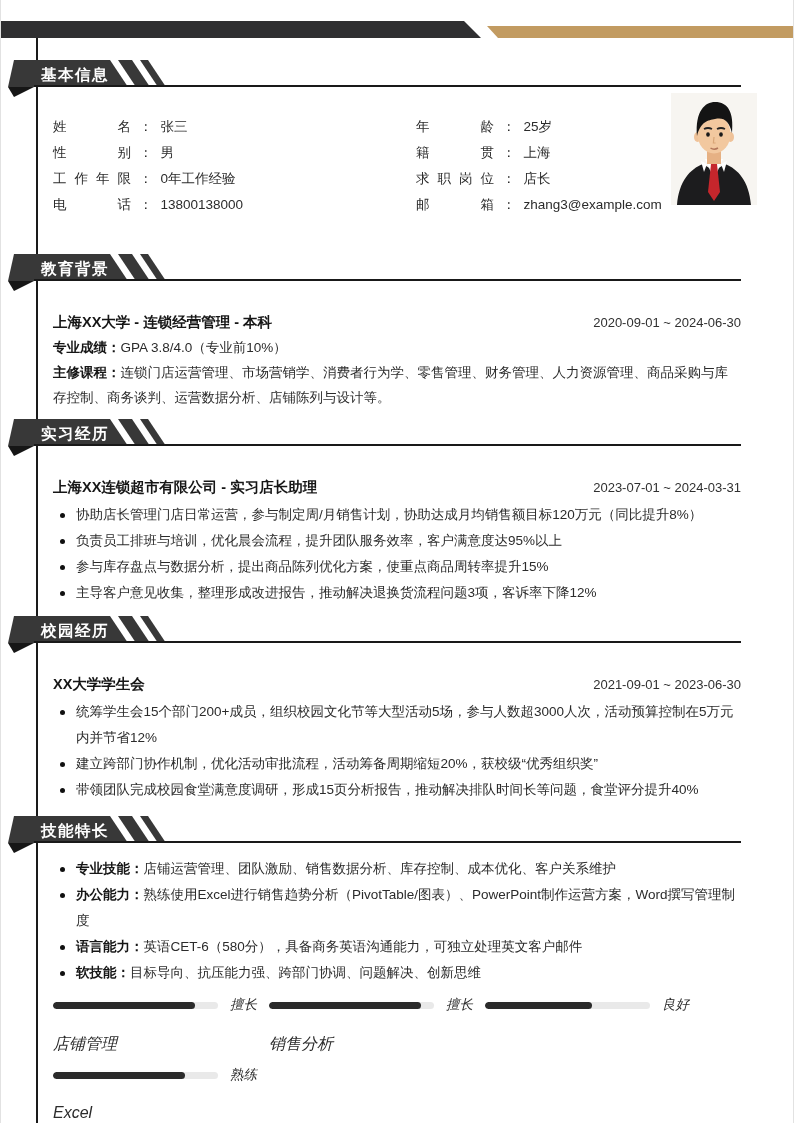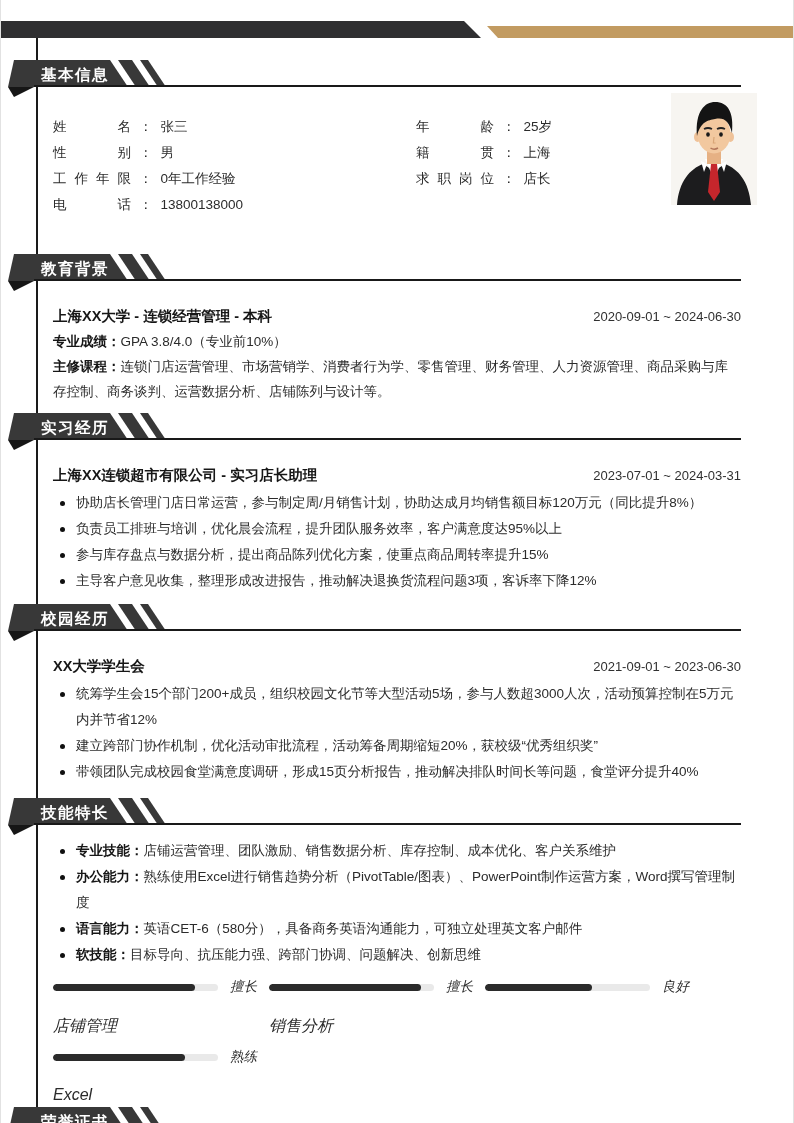--- a/index.html
+++ b/index.html
@@ -50,21 +50,21 @@
   .info-col-left  { width: 363px; }
   .info-col-right { flex: 1; }
   .info-row { height: 26px; line-height: 26px; font-size: 13.5px; white-space: nowrap; }
   .lbl { display: inline-block; width: 78px; text-align: justify; text-align-last: justify; vertical-align: top; }
   .colon { display: inline-block; margin: 0 8px 0 8px; }
 
   .photo { position: absolute; top: 93px; right: 36px; width: 86px; height: 112px; }
 
   
   .entry-head { display: flex; justify-content: space-between; align-items: center;
-                line-height: 25px; margin-top: 12px; }
+                line-height: 25px; margin-top: 18px; }
   .entry-title { font-weight: bold; font-size: 14.5px; color: #161616; }
   .entry-date  { font-size: 13px; color: #303030; }
 
   .edu-line { font-size: 13.5px; line-height: 25px; }
   .edu-line b { color: #161616; }
 
   ul.blist { list-style: none; margin-top: 2px; }
   ul.blist li { position: relative; padding-left: 23px; font-size: 13.5px; line-height: 26px; }
   .dot { position: absolute; left: 7px; top: 11px; width: 5px; height: 5px; border-radius: 50%; background: #101010; }
   .blist b { color: #161616; }
@@ -126,20 +126,21 @@
       <div class="info-col-left">
         <div class="info-row"><span class="lbl">姓名</span><span class="colon">：</span><span>张三</span></div>
         <div class="info-row"><span class="lbl">性别</span><span class="colon">：</span><span>男</span></div>
         <div class="info-row"><span class="lbl">工作年限</span><span class="colon">：</span><span>0年工作经验</span></div>
         <div class="info-row"><span class="lbl">电话</span><span class="colon">：</span><span>13800138000</span></div>
       </div>
       <div class="info-col-right">
         <div class="info-row"><span class="lbl">年龄</span><span class="colon">：</span><span>25岁</span></div>
         <div class="info-row"><span class="lbl">籍贯</span><span class="colon">：</span><span>上海</span></div>
         <div class="info-row"><span class="lbl">求职岗位</span><span class="colon">：</span><span>店长</span></div>
+        <div class="info-row"><span class="lbl">邮箱</span><span class="colon">：</span><span>zhang3@example.com</span></div>
       </div>
     </div>
   </section>
 
   <section>
     <div class="sec-header mt-edu">
       <svg class="ribbon-svg" width="170" height="38" viewBox="0 0 170 38">
         <polygon points="6,0 102,0 120,27 0,27" fill="#383838"></polygon>
         <polygon points="110,0 124,0 142,27 128,27" fill="#383838"></polygon>
         <polygon points="132,0 140,0 158,27 150,27" fill="#383838"></polygon>

